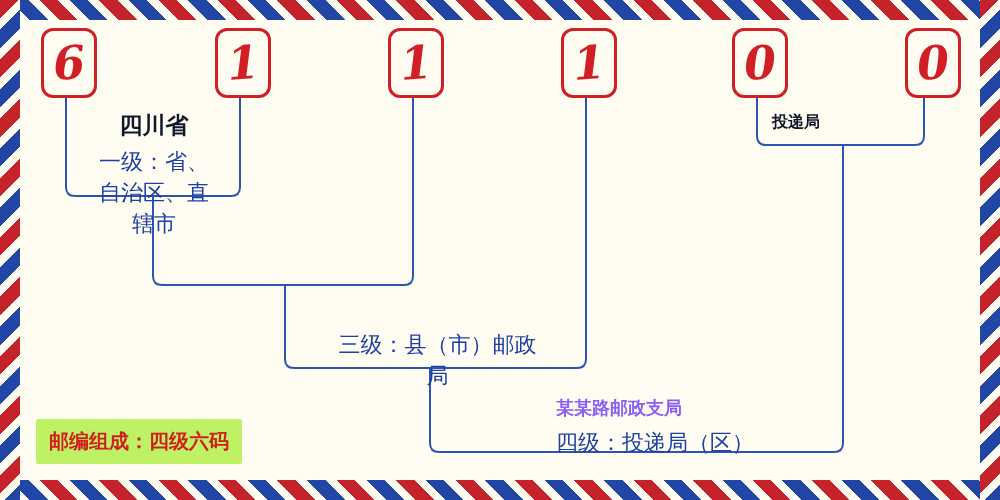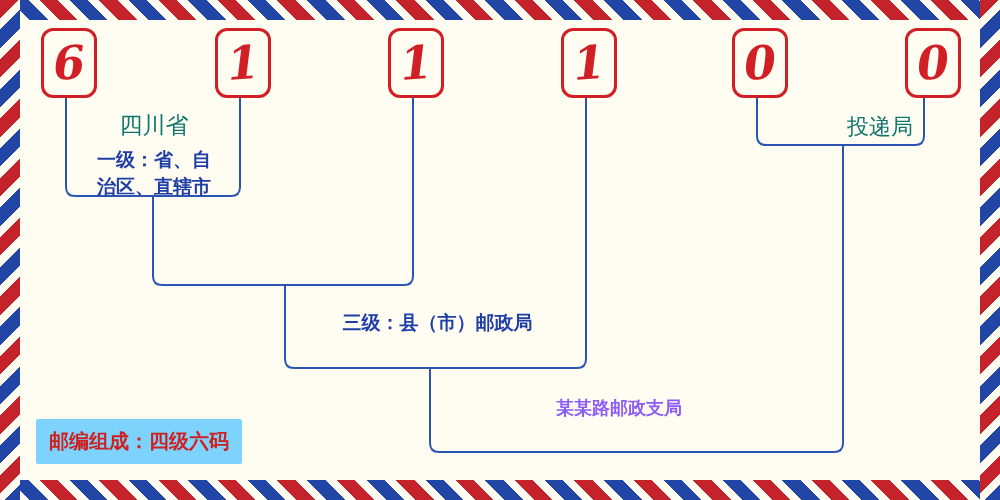--- a/index.html
+++ b/index.html
@@ -56,37 +56,37 @@
 
   svg.connectors {
     position: absolute;
     left: 0; top: 0;
     width: 1000px; height: 500px;
     z-index: 1;
     pointer-events: none;
   }
 
   .label { position: absolute; z-index: 2; color: #1f3ea6; }
-  .heading { font-weight: normal; font-size: 23px; color: #0f766e; }
-  .desc { font-weight: bold; font-size: 19px; line-height: 1.4; }
+  .heading { font-weight: bold; font-size: 23px; color: #0f172a; }
+  .desc { font-weight: normal; font-size: 22px; line-height: 1.4; }
 
   .lvl1 { left: 68px; top: 110px; width: 172px; text-align: center; }
   .lvl1 .desc { width: 126px; margin: 6px auto 0; }
   .lvl2 { left: 220px; top: 252px; }
   .lvl3 { left: 330px; top: 306px; width: 215px; text-align: center; }
-  .lvl3 .desc { margin-top: 4px; }
+  .lvl3 .desc { margin-top: 24px; }
   .branch { left: 556px; top: 396px; font-weight: bold; font-size: 18px; color: #8b5cf6; }
   .lvl4 { left: 556px; top: 428px; }
-  .delivery { left: 824px; top: 112px; width: 112px; text-align: center; font-size: 22px; }
+  .delivery { left: 772px; top: 112px; width: 112px; font-size: 16px; }
 
   .note {
     position: absolute;
     left: 36px; top: 419px;
     padding: 9px 13px;
-    background: #7dd3fc;
+    background: #bef264;
     color: #cf1f1f;
     font-weight: bold;
     font-size: 20px;
     z-index: 2;
     border-radius: 2px;
   }
 </style>
 </head>
 <body>
 
@@ -128,18 +128,19 @@
     <div class="heading">四川省</div>
     <div class="desc">一级：省、自治区、直辖市</div>
   </div>
 
 
   <div class="label lvl3">
     <div class="desc">三级：县（市）邮政局</div>
   </div>
 
   <div class="label branch">某某路邮政支局</div>
+  <div class="label desc lvl4">四级：投递局（区）</div>
 
   <div class="label heading delivery">投递局</div>
 
   <div class="note">邮编组成：四级六码</div>
 
 </div>
 
 </body></html>

